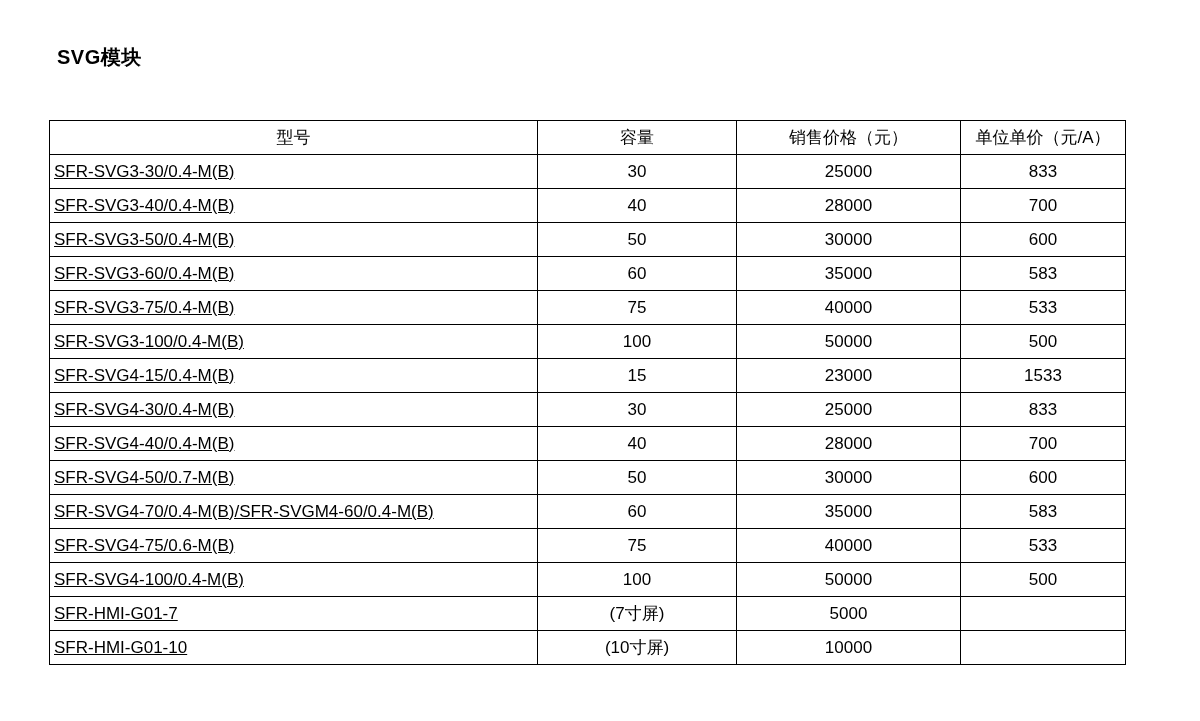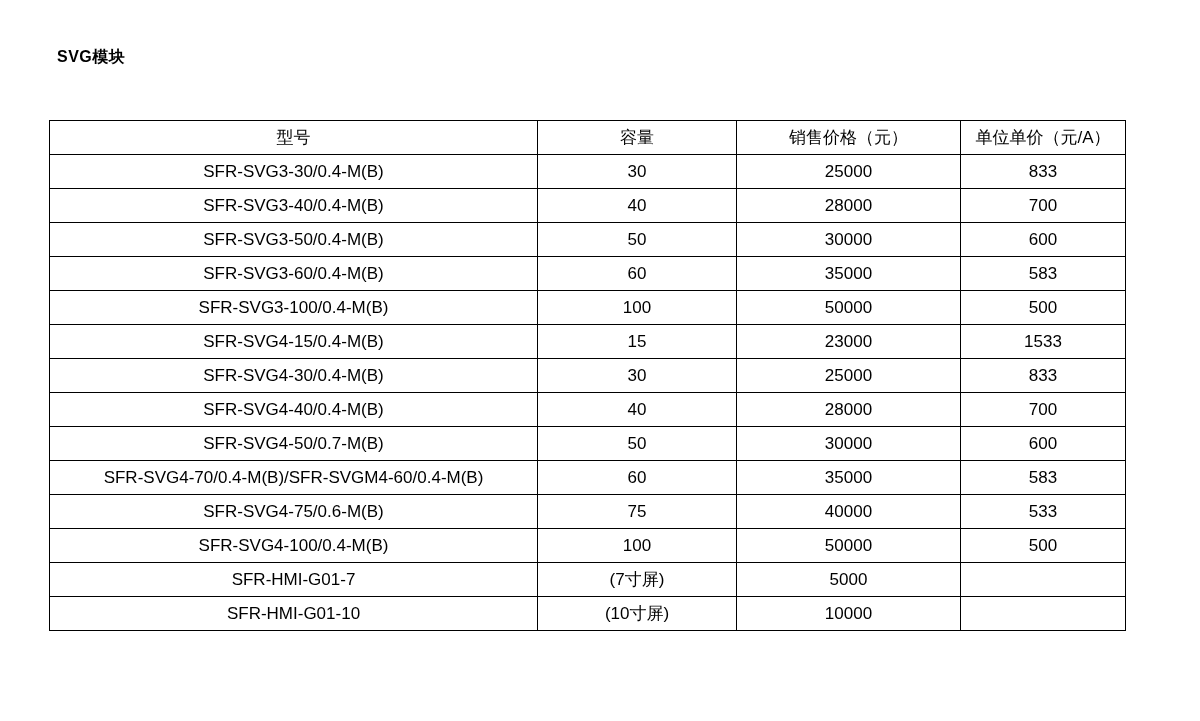--- a/index.html
+++ b/index.html
@@ -16,21 +16,21 @@
   .page {
     position: relative;
     width: 1200px;
     height: 721px;
     background: #ffffff;
   }
   .doc-title {
     position: absolute;
     left: 57px;
     top: 44px;
-    font-size: 16px;
+    font-size: 20px;
     line-height: 26px;
     font-weight: bold;
     color: #000000;
     margin: 0;
     letter-spacing: 0.5px;
   }
   table.price-table {
     position: absolute;
     left: 49px;
     top: 78px;
@@ -48,22 +48,23 @@
     font-weight: normal;
     padding: 0 4px;
     text-align: center;
     vertical-align: middle;
     white-space: nowrap;
     overflow: hidden;
     color: #000000;
     background: #ffffff;
   }
   table.price-table td.model-cell {
-    text-align: center;
+    text-align: left;
     padding-left: 4px;
+    text-decoration: underline;
   }
   col.c-model    { width: 488px; }
   col.c-capacity { width: 199px; }
   col.c-price    { width: 224px; }
   col.c-unit     { width: 165px; }
 </style>
 </head>
 <body>
 
 <div class="page">
@@ -103,20 +104,26 @@
           <td class="model-cell">SFR-SVG3-50/0.4-M(B)</td>
           <td class="capacity-cell">50</td>
           <td class="price-cell">30000</td>
           <td class="unit-price-cell">600</td>
         </tr>
         <tr>
           <td class="model-cell">SFR-SVG3-60/0.4-M(B)</td>
           <td class="capacity-cell">60</td>
           <td class="price-cell">35000</td>
           <td class="unit-price-cell">583</td>
+        </tr>
+        <tr>
+          <td class="model-cell">SFR-SVG3-75/0.4-M(B)</td>
+          <td class="capacity-cell">75</td>
+          <td class="price-cell">40000</td>
+          <td class="unit-price-cell">533</td>
         </tr>
         <tr>
           <td class="model-cell">SFR-SVG3-100/0.4-M(B)</td>
           <td class="capacity-cell">100</td>
           <td class="price-cell">50000</td>
           <td class="unit-price-cell">500</td>
         </tr>
         <tr>
           <td class="model-cell">SFR-SVG4-15/0.4-M(B)</td>
           <td class="capacity-cell">15</td>

